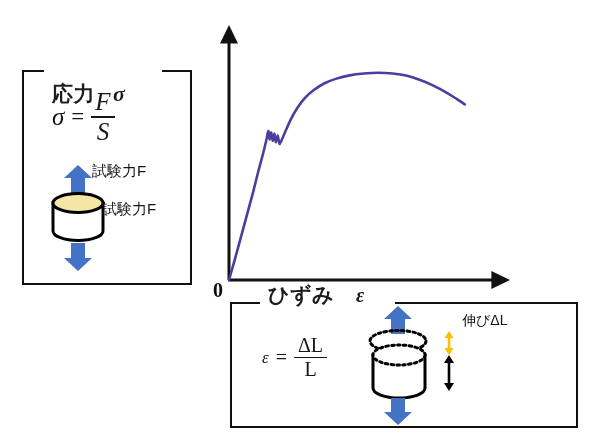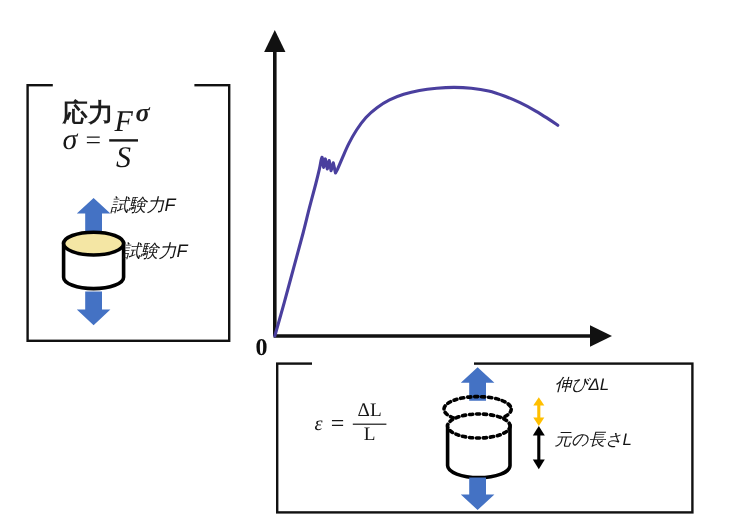--- a/index.html
+++ b/index.html
@@ -94,31 +94,30 @@
   .frac .bar { width: 100%; height: 1.6px; background: #171717; }
   .frac .den { padding: 1px 4px 0 4px; }
 
   #stress-formula { left: 52px; top: 89px; }
   #stress-formula .lhs { font-style: italic; font-size: 25px; }
   #stress-formula .frac { font-style: italic; font-size: 25px; }
 
   #strain-formula { left: 262px; top: 335px; }
   #strain-formula .lhs { font-size: 17px; font-style: italic; }
   #strain-formula .eq  { font-size: 20px; }
-  #strain-formula .frac { font-size: 16px; }
+  #strain-formula .frac { font-size: 20px; }
 
   
   .jlabel {
     position: absolute;
     font-family: "Liberation Sans", sans-serif;
     font-size: 15px;
     color: #141414;
     white-space: nowrap;
     font-weight: 500;
-    font-style: italic;
   }
   #label-force { left: 92px; top: 162px; }
   #label-area  { left: 102px; top: 200px; }
   #label-delta { left: 462px; top: 312px; font-size: 14px; }
   #label-len   { left: 462px; top: 358px; font-size: 14px; }
 
   
   .layer {
     position: absolute;
     left: 0; top: 0;
@@ -187,20 +186,23 @@
     <g>
       <path d="M71,243 L71,258 L64,258 L78,271 L92,258 L85,258 L85,243 Z" fill="#4472c4"></path>
     </g>
   </svg>
 
   <div class="jlabel" id="label-force">試験力F</div>
   <div class="jlabel" id="label-area">試験力F</div>
 
   <div class="panel" id="strain-panel"></div>
   <div class="panel-gap" id="strain-gap"></div>
+  <div class="panel-caption" id="strain-caption">
+    <span>ひずみ</span><span class="sym">ε</span>
+  </div>
 
   <div class="formula" id="strain-formula">
     <span class="lhs">ε</span>
     <span class="eq">=</span>
     <span class="frac">
       <span class="num">ΔL</span>
       <span class="bar"></span>
       <span class="den">L</span>
     </span>
   </div>
@@ -229,15 +231,14 @@
     </g>
 
     <g>
       <line x1="449" y1="360" x2="449" y2="386" stroke="#000000" stroke-width="2.6"></line>
       <path d="M449,355 L454,363 L444,363 Z" fill="#000000"></path>
       <path d="M449,391 L454,383 L444,383 Z" fill="#000000"></path>
     </g>
   </svg>
 
   <div class="jlabel" id="label-delta">伸びΔL</div>
-  <div class="jlabel" id="label-len">元の長さL</div>
 
 </div>
 
 </body></html>

